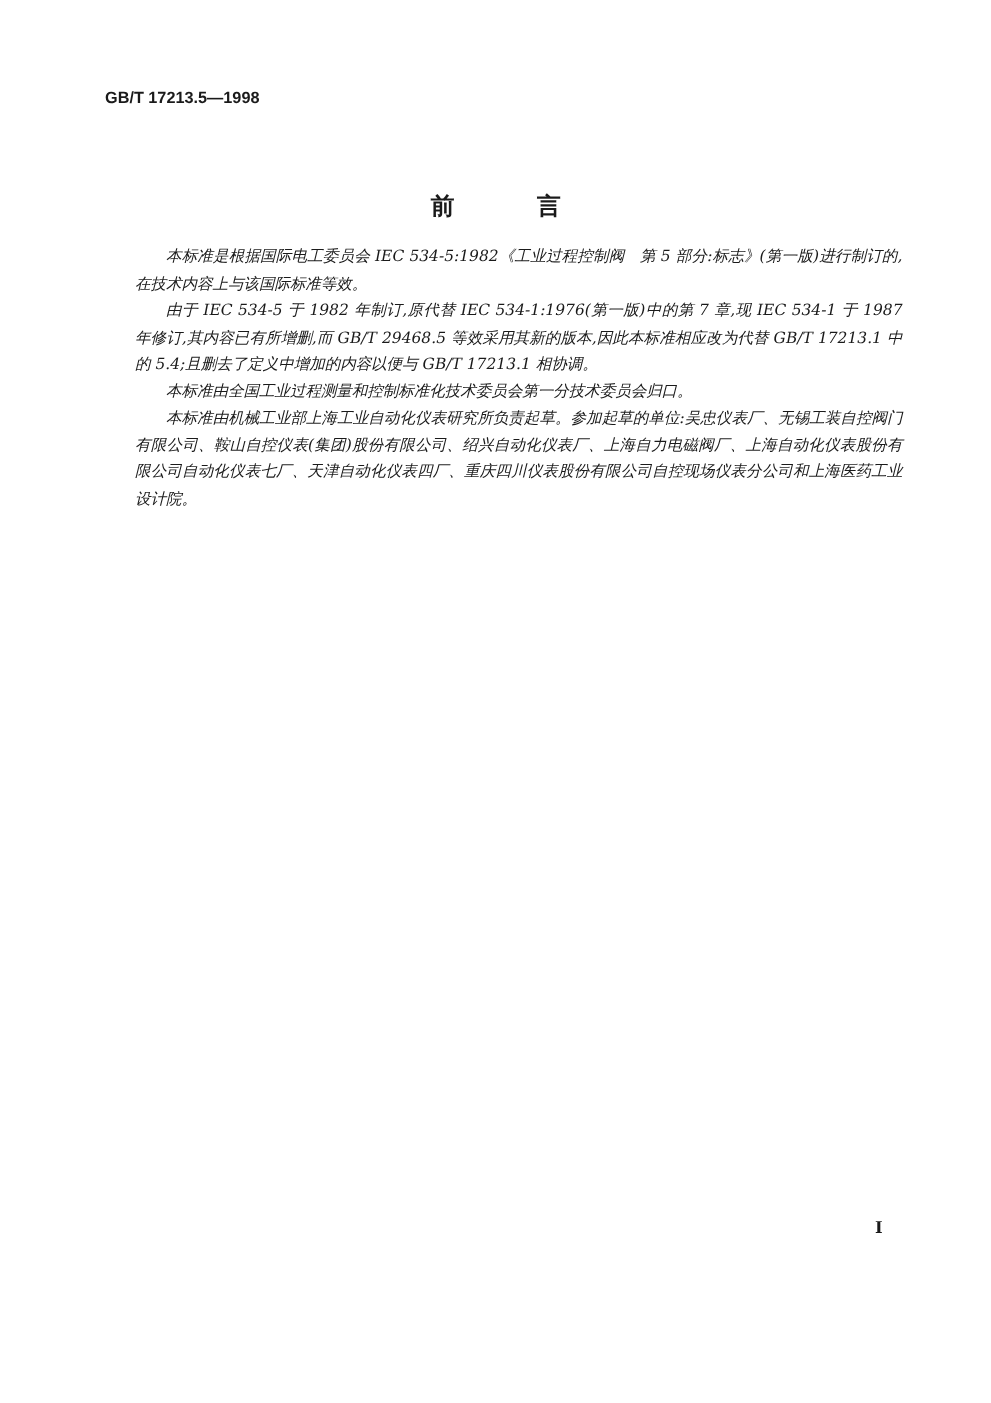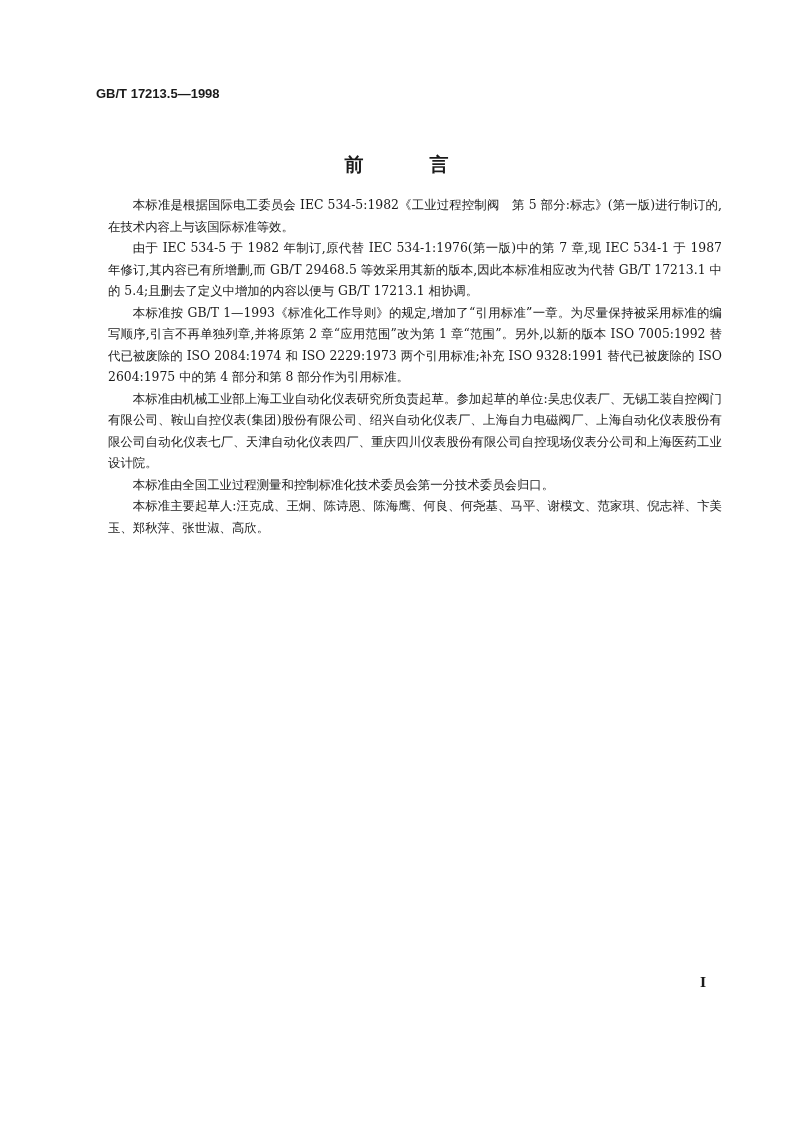--- a/index.html
+++ b/index.html
@@ -2,52 +2,50 @@
 <html><head>
 <meta charset="utf-8">
 <style>
   html, body { margin: 0; padding: 0; background: #ffffff; }
   body {
     width: 793px; height: 1122px; position: relative; overflow: hidden;
     font-family: "DejaVu Serif", "Liberation Serif", serif;
     color: #1a1a1a;
   }
   .header-code {
-    position: absolute; left: 96px; top: 70px;
+    position: absolute; left: 84px; top: 70px;
     font-family: "Liberation Sans", "DejaVu Sans", sans-serif;
-    font-weight: bold; font-size: 13px; letter-spacing: 0px; margin-top: 16px;
+    font-weight: bold; font-size: 13px; letter-spacing: 0px;
   }
   .title {
     position: absolute; left: 0; width: 793px; top: 152px;
     text-align: center; font-size: 19px; font-weight: bold;
     font-family: "DejaVu Sans", sans-serif;
   }
   .title span { display: inline-block; }
   .title .gap { width: 66px; }
   .body {
     position: absolute; left: 108px; top: 194px; width: 614px;
-    font-size: 12.4px; line-height: 21.5px;
+    font-size: 12.4px; line-height: 21.5px; font-style: italic;
   }
   .para { margin: 0; text-indent: 2em; text-align: justify; }
   .page-num {
     position: absolute; left: 700px; top: 975px;
     font-size: 13px; font-weight: bold;
   }
 </style>
 </head>
 <body>
 
 <div class="header-code">GB/T 17213.5—1998</div>
 
 <div class="title">
   <span>前</span><span class="gap"></span><span>言</span>
 </div>
 
 <div class="body">
   <p class="para">本标准是根据国际电工委员会 IEC 534-5:1982《工业过程控制阀　第 5 部分:标志》(第一版)进行制订的,在技术内容上与该国际标准等效。</p>
   <p class="para">由于 IEC 534-5 于 1982 年制订,原代替 IEC 534-1:1976(第一版)中的第 7 章,现 IEC 534-1 于 1987 年修订,其内容已有所增删,而 GB/T 29468.5 等效采用其新的版本,因此本标准相应改为代替 GB/T 17213.1 中的 5.4;且删去了定义中增加的内容以便与 GB/T 17213.1 相协调。</p>
-  <p class="para">本标准按 GB/T 1—1993《标准化工作导则》的规定,增加了“引用标准”一章。为尽量保持被采用标准的编写顺序,引言不再单独列章,并将原第 2 章“应用范围”改为第 1 章“范围”。另外,以新的版本 ISO 7005:1992 替代已被废除的 ISO 2084:1974 和 ISO 2229:1973 两个引用标准;补充 ISO 9328:1991 替代已被废除的 ISO 2604:1975 中的第 4 部分和第 8 部分作为引用标准。</p>
+  <p class="para">本标准由全国工业过程测量和控制标准化技术委员会第一分技术委员会归口。</p>
   <p class="para">本标准由机械工业部上海工业自动化仪表研究所负责起草。参加起草的单位:吴忠仪表厂、无锡工装自控阀门有限公司、鞍山自控仪表(集团)股份有限公司、绍兴自动化仪表厂、上海自力电磁阀厂、上海自动化仪表股份有限公司自动化仪表七厂、天津自动化仪表四厂、重庆四川仪表股份有限公司自控现场仪表分公司和上海医药工业设计院。</p>
-  <p class="para">本标准由全国工业过程测量和控制标准化技术委员会第一分技术委员会归口。</p>
-  <p class="para">本标准主要起草人:汪克成、王炯、陈诗恩、陈海鹰、何良、何尧基、马平、谢模文、范家琪、倪志祥、卞美玉、郑秋萍、张世淑、高欣。</p>
 </div>
 
 <div class="page-num">I</div>
 
 </body></html>

